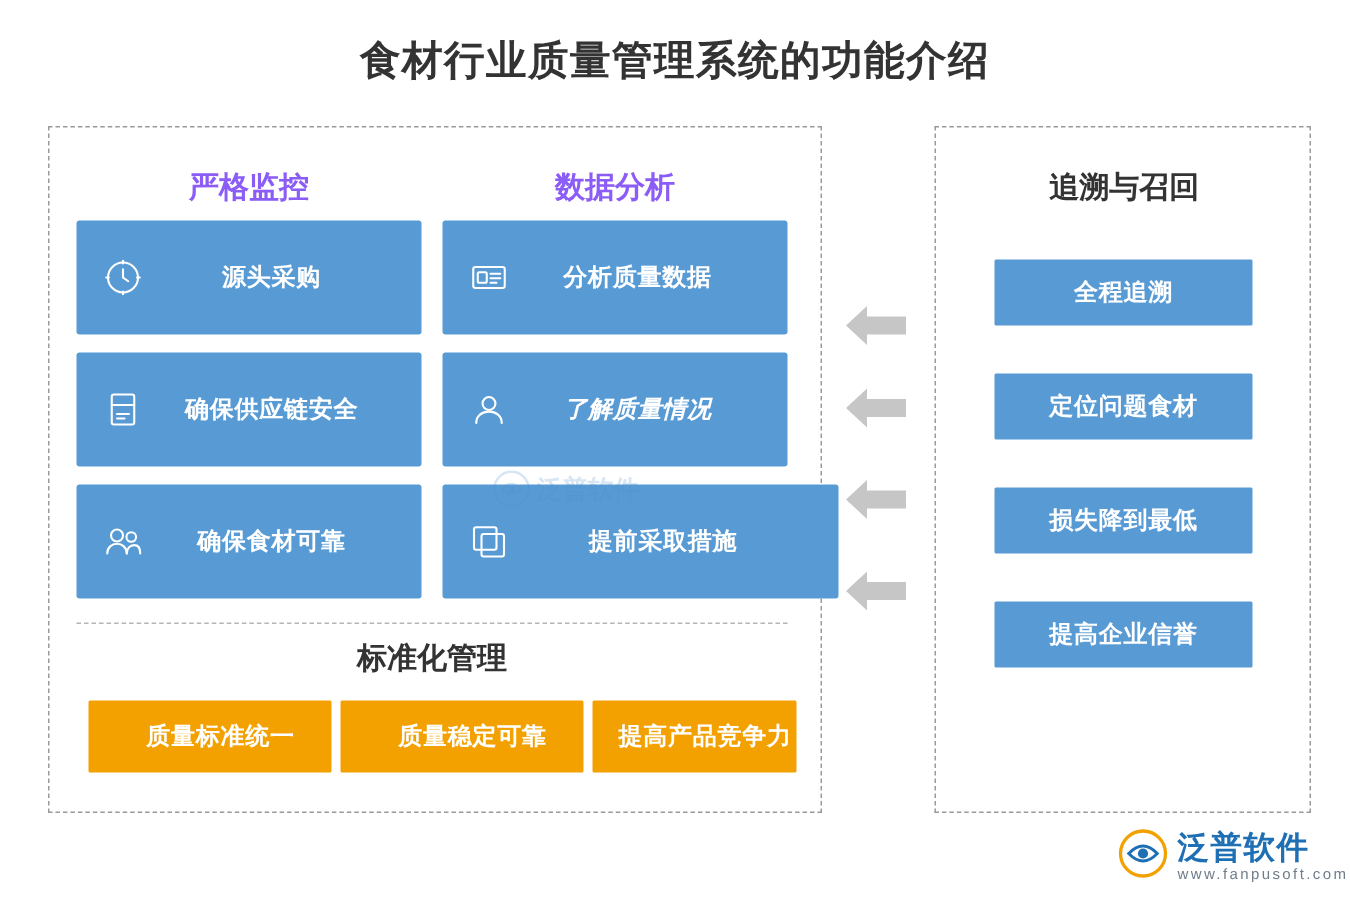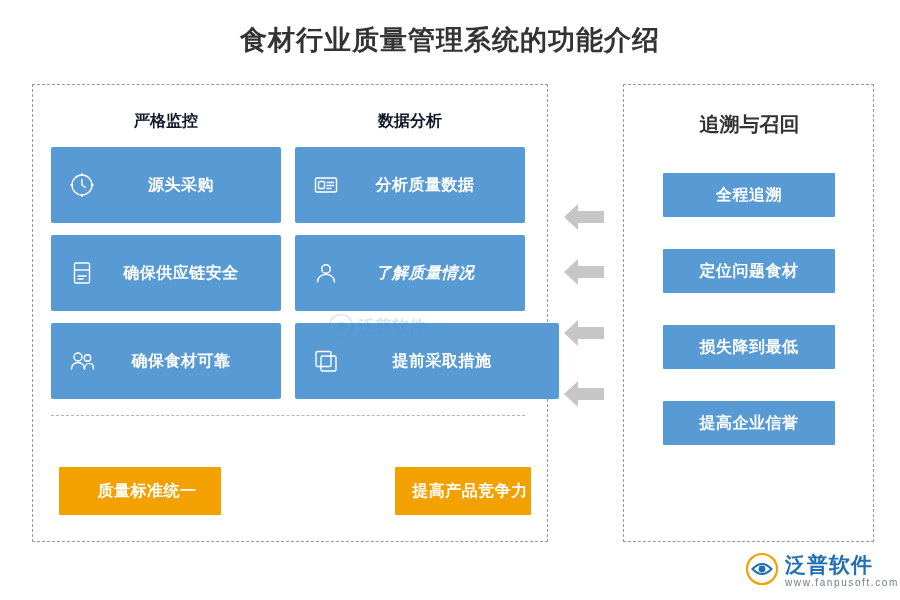--- a/index.html
+++ b/index.html
@@ -34,23 +34,23 @@
     left: 32px;
     top: 84px;
     width: 516px;
     height: 458px;
     border: 1px dashed #9a9a9a;
     box-sizing: border-box;
   }
 
   .col-head {
     position: absolute;
-    font-size: 16px;
-    font-weight: bold;
-    color: #0f172a;
+    font-size: 20px;
+    font-weight: bold;
+    color: #8b5cf6;
     text-align: center;
   }
   .col-head.left  { left: 18px;  top: 26px; width: 230px; }
   .col-head.right { left: 262px; top: 26px; width: 230px; }
 
   .blue-card {
     position: absolute;
     background: #589bd4;
     color: #ffffff;
     border-radius: 2px;
@@ -283,22 +283,24 @@
       <svg width="30" height="30" viewBox="0 0 30 30" fill="none" stroke="#ffffff" stroke-width="1.4">
         <rect x="5" y="5.5" width="15" height="15" rx="1.5"></rect>
         <rect x="10" y="10" width="15" height="15" rx="1.5"></rect>
       </svg>
     </span>
     <span class="txt">提前采取措施</span>
   </div>
 
   <div class="divider"></div>
 
+  <div class="std-head">标准化管理</div>
 
   <div class="orange-card oc-1">质量标准统一</div>
+  <div class="orange-card oc-2">质量稳定可靠</div>
   <div class="orange-card oc-3">提高产品竞争力</div>
 
   <div class="watermark">
     <svg width="26" height="26" viewBox="0 0 26 26">
       <circle cx="13" cy="13" r="11.5" fill="none" stroke="#4f8fc9" stroke-width="1.6"></circle>
       <path d="M7 13 q6 -7 12 0 q-6 7 -12 0 z" fill="none" stroke="#4f8fc9" stroke-width="1.4"></path>
       <circle cx="13" cy="13" r="2.3" fill="#4f8fc9"></circle>
     </svg>
     <span class="wm-text">泛普软件</span>
   </div>

